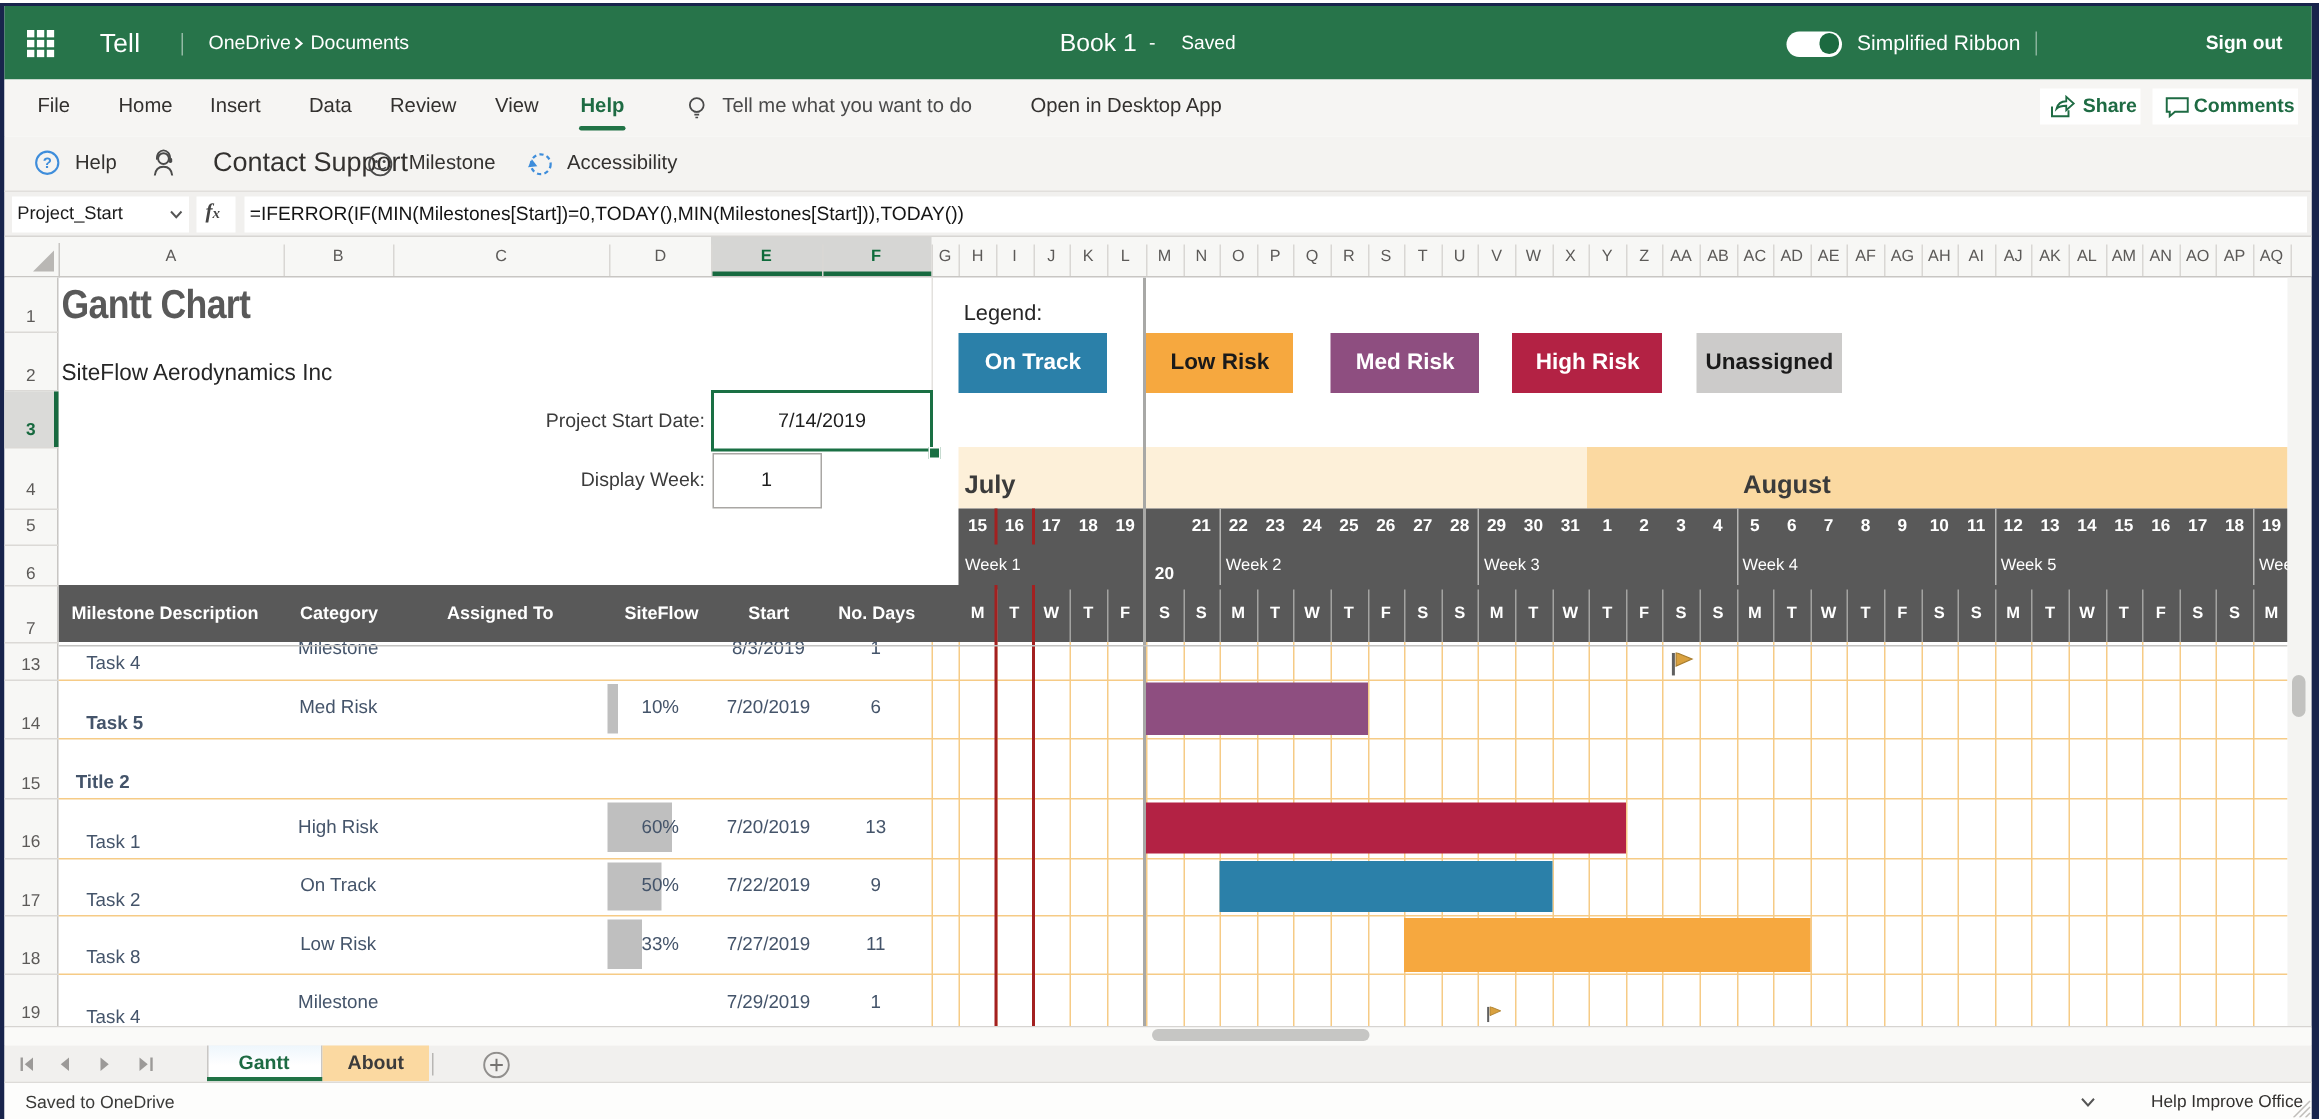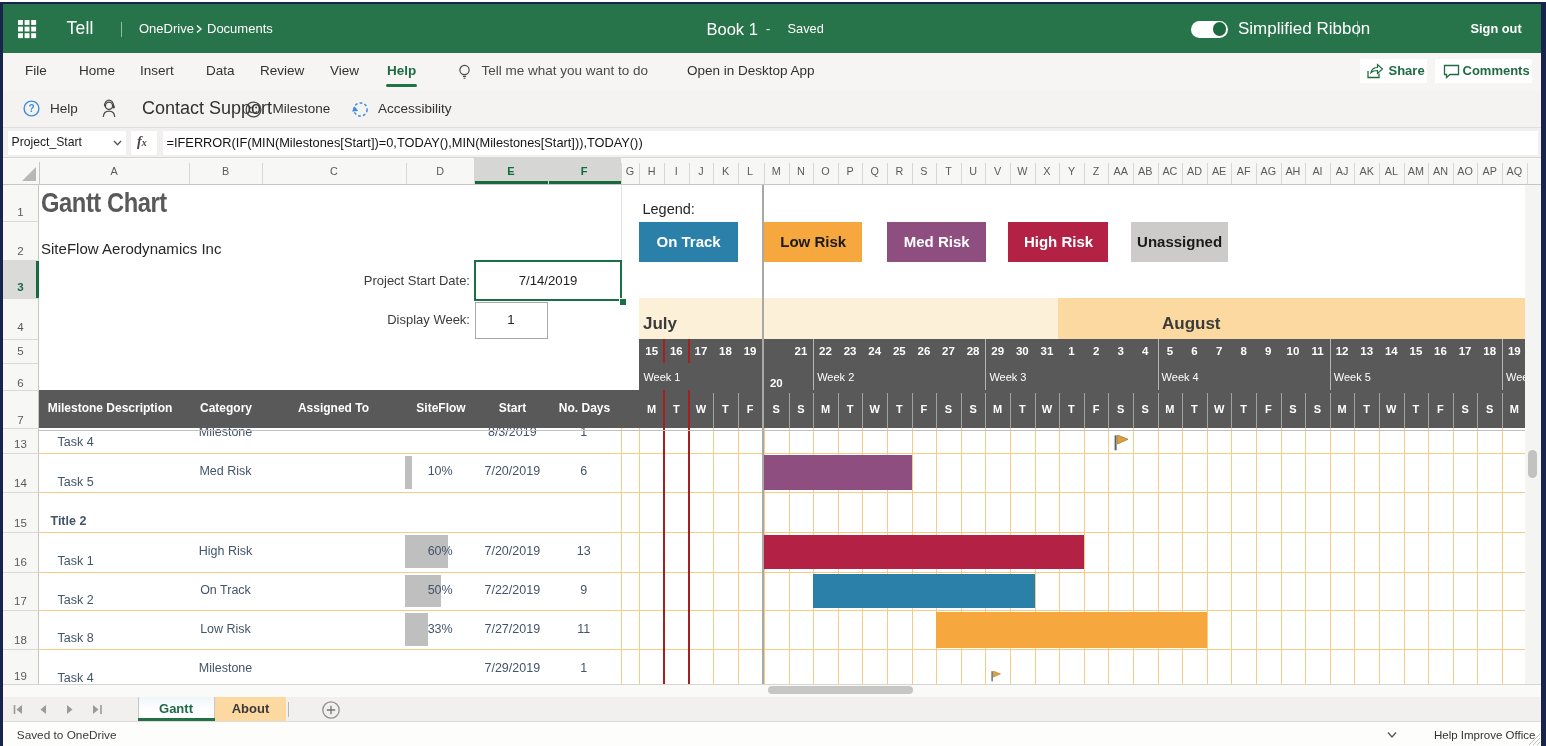--- a/index.html
+++ b/index.html
@@ -31,21 +31,21 @@
 <div class="ab tl" style="left:139.0px;top:29.0px;font-size:13px;color:#fff;font-weight:400;">OneDrive</div>
 <svg class="ab" style="left:194px;top:24px" width="10" height="10">
     <path d="M3 1.5 L7 5 L3 8.5" stroke="#fff" stroke-width="1.4" fill="none"></path>
   </svg>
 <div class="ab tl" style="left:207.0px;top:29.0px;font-size:13px;color:#fff;font-weight:400;">Documents</div>
 <div class="ab tl" style="left:706.5px;top:28.5px;font-size:16.5px;color:#fff;font-weight:400;">Book 1</div>
 <div class="ab tl" style="left:766.0px;top:28.5px;font-size:13px;color:#fff;font-weight:400;">-</div>
 <div class="ab tl" style="left:787.5px;top:28.5px;font-size:12.8px;color:#fff;font-weight:400;">Saved</div>
 <div class="ab " style="left:1191.0px;top:20.5px;width:37.0px;height:17.5px;background:#fff;border-radius:9px;"></div>
 <div class="ab " style="left:1212.5px;top:22.2px;width:13.6px;height:13.6px;background:#1c6a40;border-radius:50%;"></div>
-<div class="ab tl" style="left:1238.0px;top:29.0px;font-size:17px;color:#fff;font-weight:400;text-align:right;">Simplified Ribbon</div>
+<div class="ab tl" style="left:1238.0px;top:29.0px;font-size:14px;color:#fff;font-weight:400;text-align:right;">Simplified Ribbon</div>
 <div class="ab " style="left:1356.5px;top:21.0px;width:1.2px;height:16.0px;background:rgba(255,255,255,.45);"></div>
 <div class="ab tl" style="left:1470.5px;top:29.0px;font-size:12.8px;color:#fff;font-weight:600;">Sign out</div>
 <div class="ab " style="left:3.2px;top:53.0px;width:1537.8px;height:38.0px;background:#f6f5f3;"></div>
 <div class="ab tl" style="left:25.0px;top:71.0px;font-size:13.5px;color:#33312f;font-weight:400;">File</div>
 <div class="ab tl" style="left:79.0px;top:71.0px;font-size:13.5px;color:#33312f;font-weight:400;">Home</div>
 <div class="ab tl" style="left:140.0px;top:71.0px;font-size:13.5px;color:#33312f;font-weight:400;">Insert</div>
 <div class="ab tl" style="left:206.0px;top:71.0px;font-size:13.5px;color:#33312f;font-weight:400;">Data</div>
 <div class="ab tl" style="left:260.0px;top:71.0px;font-size:13.5px;color:#33312f;font-weight:400;">Review</div>
 <div class="ab tl" style="left:330.0px;top:71.0px;font-size:13.5px;color:#33312f;font-weight:400;">View</div>
 <div class="ab tl" style="left:387.0px;top:71.0px;font-size:13.5px;color:#1e6b43;font-weight:700;">Help</div>
@@ -339,21 +339,21 @@
 <div class="ab " style="left:1365.4px;top:243.4px;width:1.0px;height:256.0px;background:#f6cb86;"></div>
 <div class="ab " style="left:1389.4px;top:243.4px;width:1.0px;height:256.0px;background:#f6cb86;"></div>
 <div class="ab " style="left:1414.4px;top:243.4px;width:1.0px;height:256.0px;background:#f6cb86;"></div>
 <div class="ab " style="left:1438.4px;top:243.4px;width:1.0px;height:256.0px;background:#f6cb86;"></div>
 <div class="ab " style="left:1463.4px;top:243.4px;width:1.0px;height:256.0px;background:#f6cb86;"></div>
 <div class="ab " style="left:582.0px;top:0.0px;width:1.0px;height:113.8px;background:#e3e1de;"></div>
 <div class="ab tl" style="left:18.9px;top:258.5px;font-size:12.5px;color:#44546a;font-weight:400;">Task 4</div>
 <div class="ab tc" style="left:186.9px;top:248.3px;font-size:12.5px;color:#44546a;font-weight:400;">Milestone</div>
 <div class="ab tc" style="left:473.7px;top:248.3px;font-size:12.5px;color:#44546a;font-weight:400;">8/3/2019</div>
 <div class="ab tc" style="left:545.2px;top:248.3px;font-size:12.5px;color:#44546a;font-weight:400;">1</div>
-<div class="ab tl" style="left:18.9px;top:298.2px;font-size:12.5px;color:#44546a;font-weight:400;">Task 5</div>
+<div class="ab tl" style="left:18.9px;top:298.2px;font-size:12.5px;color:#44546a;font-weight:700;">Task 5</div>
 <div class="ab tc" style="left:186.9px;top:287.9px;font-size:12.5px;color:#44546a;font-weight:400;">Med Risk</div>
 <div class="ab " style="left:366.2px;top:271.2px;width:7.2px;height:33.1px;background:#bfbfbf;"></div>
 <div class="ab tc" style="left:401.6px;top:287.9px;font-size:12.5px;color:#44546a;font-weight:400;">10%</div>
 <div class="ab tc" style="left:473.7px;top:287.9px;font-size:12.5px;color:#44546a;font-weight:400;">7/20/2019</div>
 <div class="ab tc" style="left:545.2px;top:287.9px;font-size:12.5px;color:#44546a;font-weight:400;">6</div>
 <div class="ab tl" style="left:11.9px;top:337.9px;font-size:12.5px;color:#44546a;font-weight:600;">Title 2</div>
 <div class="ab tl" style="left:18.9px;top:377.5px;font-size:12.5px;color:#44546a;font-weight:400;">Task 1</div>
 <div class="ab tc" style="left:186.9px;top:367.2px;font-size:12.5px;color:#44546a;font-weight:400;">High Risk</div>
 <div class="ab " style="left:366.2px;top:350.6px;width:42.9px;height:33.0px;background:#bfbfbf;"></div>
 <div class="ab tc" style="left:401.6px;top:367.2px;font-size:12.5px;color:#44546a;font-weight:400;">60%</div>

